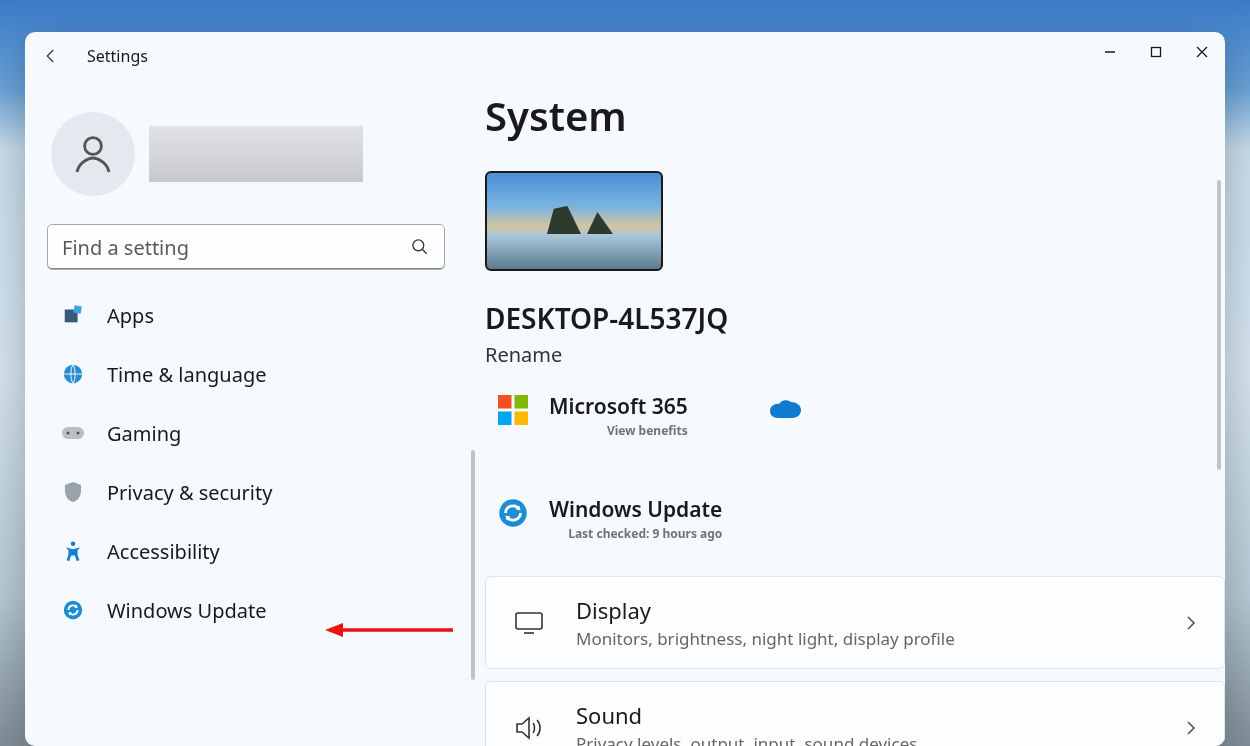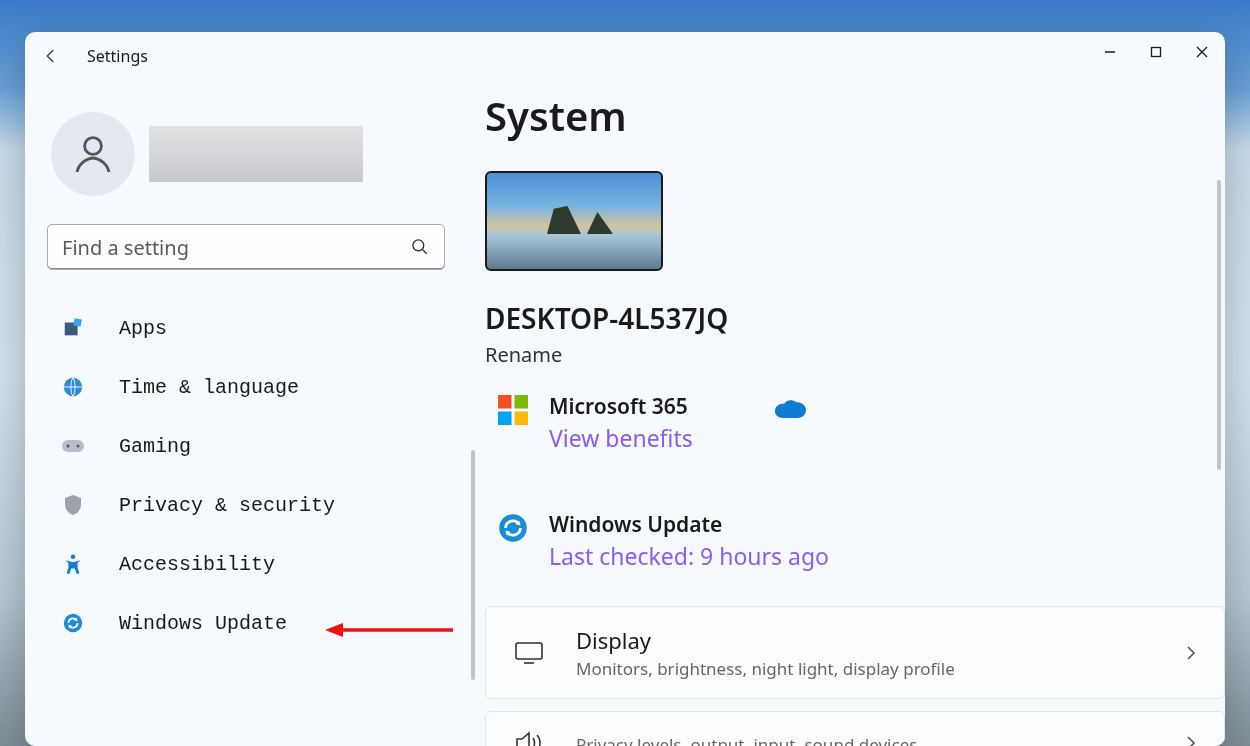--- a/index.html
+++ b/index.html
@@ -41,48 +41,48 @@
     box-shadow: inset 0 -1px 0 #888;
     margin-bottom: 20px;
   }
   .search input {
     flex: 1; border: none; outline: none; background: transparent;
     font-size: 20px; color: #555; font-family: inherit;
   }
   .search input::placeholder { color: #5a5a5a; }
   .nav { display: flex; flex-direction: column; gap: 0; }
   .nav-item {
-    display: flex; align-items: flex-end; gap: 34px; height: 50px;
+    display: flex; align-items: center; gap: 22px; height: 50px;
     padding-left: 14px; cursor: pointer; border-radius: 5px;
-    font-size: 20px; color: #1a1a1a; margin-bottom: 9px; font-family: Liberation Mono, monospace;
+    font-size: 20px; color: #1a1a1a; margin-bottom: 9px;
   }
   .nav-icon { width: 24px; height: 24px; display: flex; align-items: center; justify-content: center; font-size: 18px;}
   .sidebar-scroll {
     position: absolute; right: 10px; top: 370px; width: 4px; height: 230px;
     background: #c0c3c7; border-radius: 2px;
   }
   .main { flex: 1; padding-top: 8px; position: relative; }
   .page-title { font-size: 40px; font-weight: 600; color: #1a1a1a; margin-bottom: 28px; }
   .device-row { display: flex; gap: 28px; align-items: flex-start; margin-bottom: 24px; flex-direction: column;}
   .thumb {
     width: 178px; height: 100px; border: 2px solid #1a1a1a; border-radius: 6px;
     background: linear-gradient(180deg,#4a8fd6 0%,#7ab4e0 35%,#d2c4a0 55%,#a8c6da 65%,#5e7b8e 100%);
     position: relative; overflow: hidden;
   }
   .rock { position: absolute; bottom: 35px; background: #2e3a2e; }
   .rock1 { left: 60px; width: 34px; height: 28px; clip-path: polygon(0 100%, 20% 10%, 60% 0, 100% 100%); }
   .rock2 { left: 100px; width: 26px; height: 22px; clip-path: polygon(0 100%, 40% 0, 100% 100%); }
   .device-info .dname { font-size: 28px; font-weight: 600; color: #1a1a1a; }
   .device-info .dmodel { font-size: 20px; color: #333; margin-top: 4px;}
   .device-info .drename { font-size: 20px; color: #333; margin-top: 4px; cursor: pointer;}
-  .info-cards { display: flex; flex-wrap: wrap; gap: 56px 80px; margin-bottom: 34px; margin-left: 10px;}
+  .info-cards { display: flex; flex-wrap: wrap; gap: 56px 80px; margin-bottom: 34px; margin-left: 10px; text-align: right;}
   .info-card { display: flex; align-items: flex-start; gap: 18px; }
   .info-icon { width: 36px; height: 36px; display: flex; align-items: center; justify-content: center;}
   .info-text .t { font-size: 21px; font-weight: 600; color: #1a1a1a;}
-  .info-text .s { font-size: 23px; color: #8b5cf6; margin-top: 2px;}
+  .info-text .s { font-size: 12px; color: #737373; margin-top: 2px; font-weight: bold;}
   .setting-list { display: flex; flex-direction: column; gap: 12px; }
   .setting-item {
     border: 1px solid #e2e4e8; border-radius: 6px; background: #fcfdff;
     display: flex; align-items: center; padding: 18px 26px; gap: 30px;
     cursor: pointer;
   }
   .setting-icon { width: 34px; display: flex; align-items: center; justify-content: center;}
   .setting-text { flex: 1; }
   .setting-text .t { font-size: 22px; color: #1a1a1a; }
   .setting-text .s { font-size: 17px; color: #666; margin-top: 2px;}
@@ -282,20 +282,21 @@
             </svg>
         </div>
         <div class="setting-item">
           <div class="setting-icon">
             <svg width="30" height="26" viewBox="0 0 30 26" fill="none" stroke="#333" stroke-width="1.6">
                 <path d="M3 9v8h5l7 6V3l-7 6z" fill="none"></path>
                 <path d="M19 8c2 2 2 8 0 10M23 5c4 4 4 12 0 16"></path>
               </svg>
           </div>
           <div class="setting-text">
+            <div class="t">Sound</div>
             <div class="s">Privacy levels, output, input, sound devices</div>
           </div>
           <svg class="chev" width="14" height="16" viewBox="0 0 10 16" fill="none" stroke="#555" stroke-width="1.6">
               <path d="M2 2l6 6-6 6"></path>
             </svg>
         </div>
       </div>
 
       <div class="main-scroll"></div>
     </div>

